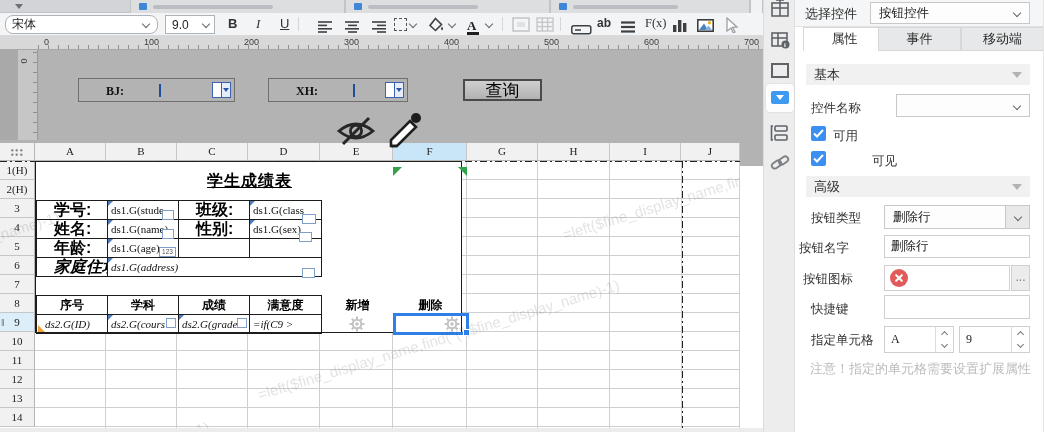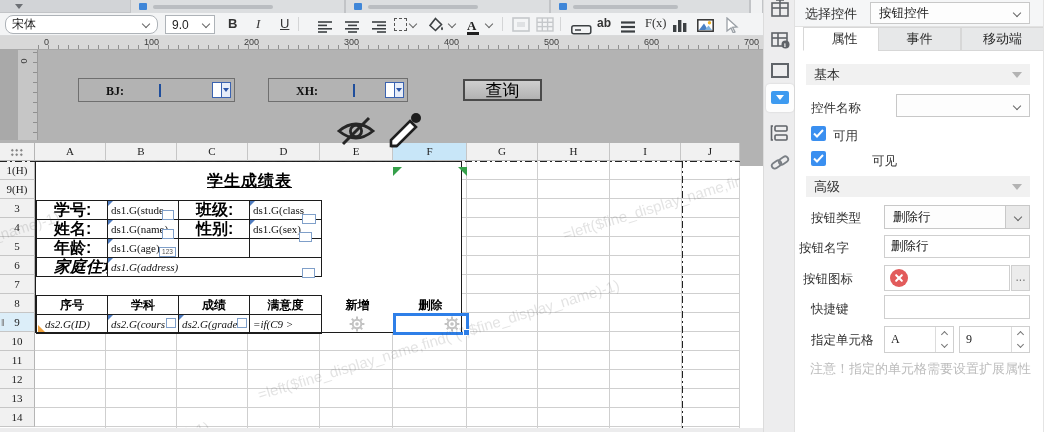--- a/index.html
+++ b/index.html
@@ -324,21 +324,21 @@
     <div class="colh" style="left:177px;width:71px;">C</div>
     <div class="colh" style="left:248px;width:72px;">D</div>
     <div class="colh" style="left:320px;width:73px;">E</div>
     <div class="colh sel" style="left:393px;width:74px;">F</div>
     <div class="colh" style="left:467px;width:71px;">G</div>
     <div class="colh" style="left:538px;width:72px;">H</div>
     <div class="colh" style="left:610px;width:71px;">I</div>
     <div class="colh" style="left:681px;width:59px;">J</div>
 
     <div class="rowh" style="top:18px;">1(H)</div>
-    <div class="rowh" style="top:37px;">9(H)</div>
+    <div class="rowh" style="top:37px;">2(H)</div>
     <div class="rowh" style="top:56px;">3</div>
     <div class="rowh" style="top:75px;">4</div>
     <div class="rowh" style="top:94px;">5</div>
     <div class="rowh" style="top:113px;">6</div>
     <div class="rowh" style="top:132px;">7</div>
     <div class="rowh" style="top:151px;">8</div>
     <div class="rowh sel" style="top:170px;">9</div>
     <div class="rowh" style="top:189px;">10</div>
     <div class="rowh" style="top:208px;">11</div>
     <div class="rowh" style="top:227px;">12</div>

